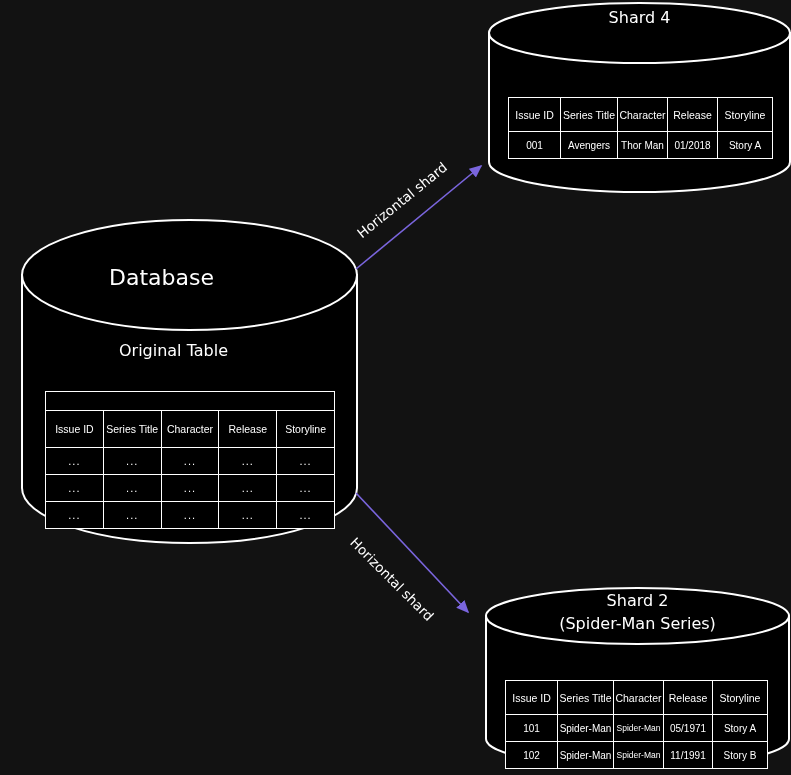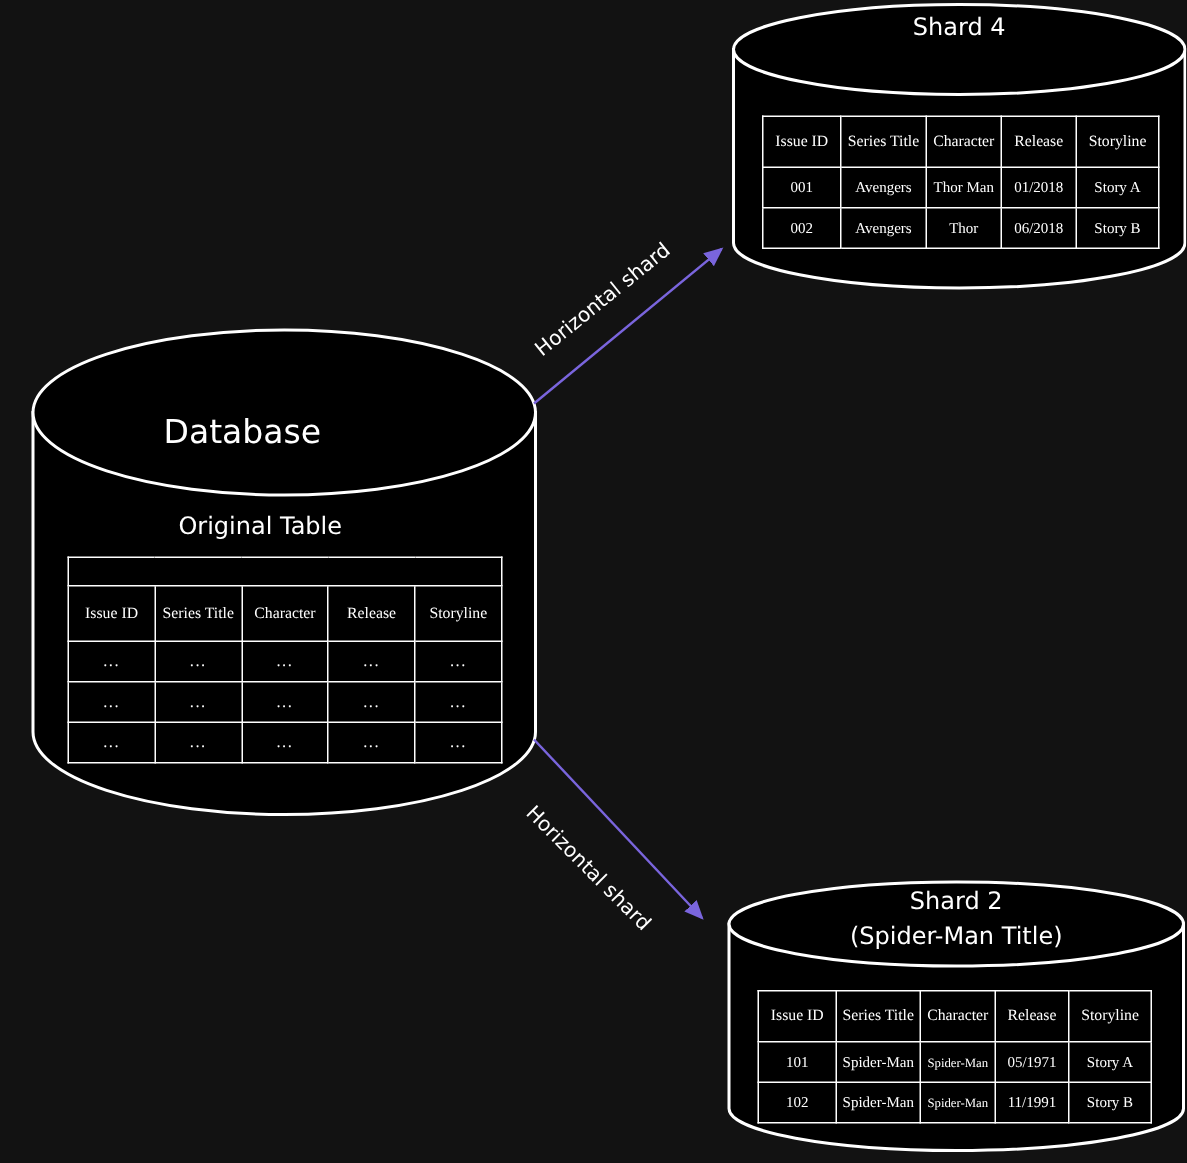--- a/index.html
+++ b/index.html
@@ -6,36 +6,37 @@
   .canvas {
     position: relative; width: 791px; height: 775px;
     background: #121212; overflow: hidden;
     color: #ffffff; font-family: "DejaVu Sans", sans-serif;
   }
   .shapes { position: absolute; left: 0; top: 0; }
   .cyl { fill: #000000; stroke-width: 2; }
   .flow-line { fill: none; stroke-width: 1.6; }
 
   .title-block { position: absolute; text-align: center; white-space: nowrap; }
-  .db-title   { left: 22px; top: 275px; width: 279px; font-size: 22px; line-height: 28px; }
+  .db-title   { left: 22px; top: 264px; width: 279px; font-size: 22px; line-height: 28px; }
   .db-subtitle{ left: 22px; top: 340px; width: 303px; font-size: 16px; line-height: 22px; }
   .shard1-title { left: 489px; top: 6px;   width: 301px; font-size: 16px; line-height: 23px; }
   .shard2-title { left: 486px; top: 589px; width: 303px; font-size: 16px; line-height: 23px; }
 
   .arrow-label {
     position: absolute; width: 130px; height: 20px; text-align: center;
     font-size: 13.5px; line-height: 20px; white-space: nowrap;
   }
   .arrow-label.top    { left: 337px; top: 190px; transform: rotate(-39deg); }
   .arrow-label.bottom { left: 327px; top: 569px; transform: rotate(45deg); }
 
   table.tbl {
     position: absolute; border-collapse: collapse; table-layout: fixed;
     background: #000000; color: #ffffff;
-    font-family: Liberation Serif, serif;
+    font-family: Liberation Sans, sans-serif;
+    margin-top: 20px;
   }
   table.tbl td {
     border: 1.5px solid #ffffff; padding: 0;
     text-align: center; vertical-align: middle; overflow: hidden;
   }
   .db-tbl    { left: 45px;  top: 371px; width: 290px; }
   .db-tbl td { width: 58px; }
   .db-tbl .band td   { height: 18px; }
   .db-tbl .hdr td    { height: 36px; font-size: 10.5px; }
   .db-tbl .row td    { height: 26px; font-size: 11px; letter-spacing: 1px; }
@@ -79,21 +80,21 @@
 
   <div class="title-block db-title">Database</div>
   <div class="title-block db-subtitle">Original Table</div>
 
   <div class="title-block shard1-title">
     <div>Shard 4</div>
   </div>
 
   <div class="title-block shard2-title">
     <div>Shard 2</div>
-    <div>(Spider-Man Title)</div>
+    <div>(Spider-Man Series)</div>
   </div>
 
   <div class="arrow-label top">Horizontal shard</div>
   <div class="arrow-label bottom">Horizontal shard</div>
 
   <table class="tbl db-tbl">
     <tbody>
         <tr class="band">
       <td colspan="5"></td>
     </tr>
@@ -144,27 +145,20 @@
       <td>Release</td>
       <td>Storyline</td>
     </tr>
     <tr class="row">
       <td>001</td>
       <td>Avengers</td>
       <td>Thor Man</td>
       <td>01/2018</td>
       <td>Story A</td>
     </tr>
-    <tr class="row">
-      <td>002</td>
-      <td>Avengers</td>
-      <td>Thor</td>
-      <td>06/2018</td>
-      <td>Story B</td>
-    </tr>
   </tbody>
     </table>
 
   <table class="tbl shard-tbl s2-tbl">
     <colgroup>
       <col style="width:52px">
         <col style="width:56px">
         <col style="width:50px">
       <col style="width:49px">
         <col style="width:55px">

